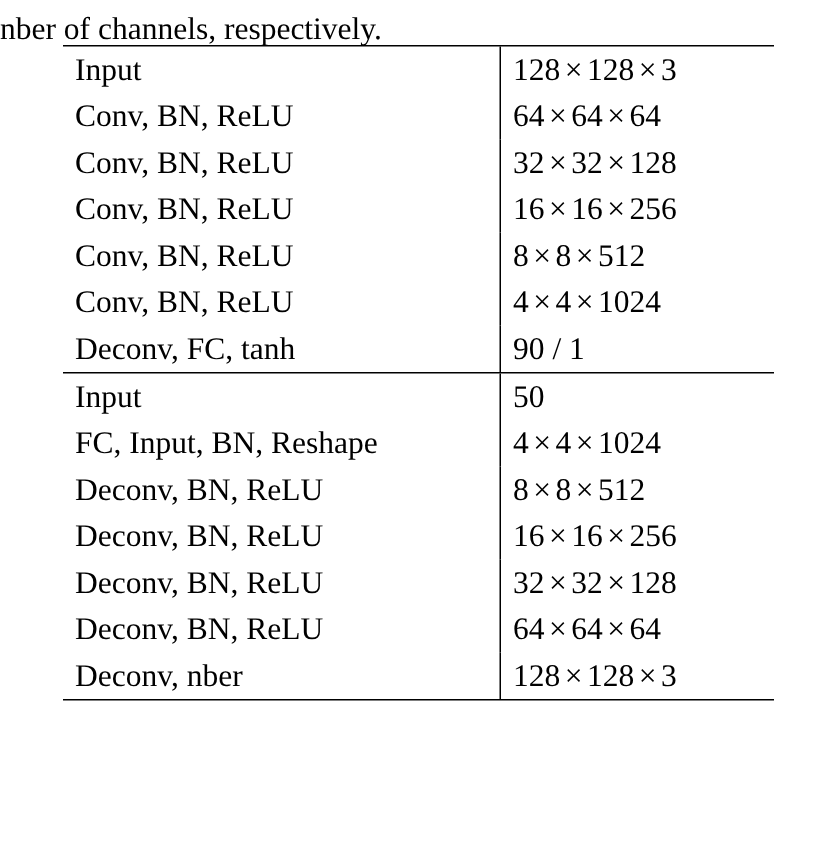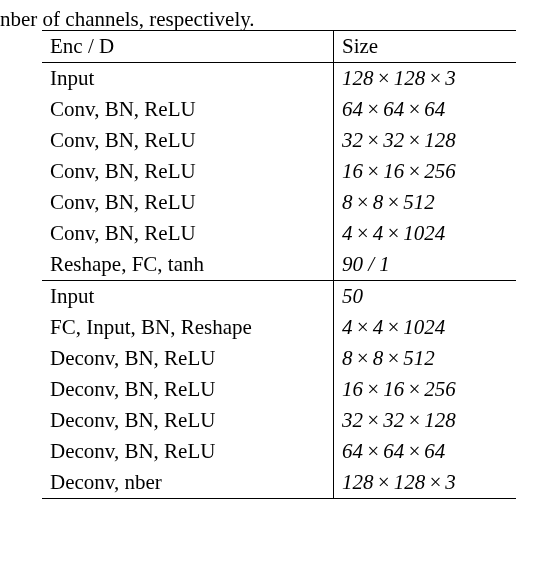--- a/index.html
+++ b/index.html
@@ -46,40 +46,35 @@
     border-top: 1px solid #000;
   }
   tr.bottom-rule td {
     border-bottom: 1px solid #000;
   }
   tr.double-rule td {
     border-top: 3px double #000;
   }
   .math {
     font-family: "Times New Roman", Times, serif;
-    font-style: italic;
   }
   .times {
     padding: 0 3px;
   }
 </style>
 </head>
 <body>
 <div class="page">
 
 <div class="caption-fragment">nber of channels, respectively.</div>
 
 <div class="table-wrap">
   <table>
 
     <tbody>
-          <tr class="top-rule">
-      <td class="col-left">Enc / D</td>
-      <td class="col-right">Size</td>
-    </tr>
 
     <tr class="top-rule">
       <td class="col-left">Input</td>
       <td class="col-right math"><span>128</span><span class="times">×</span><span>128</span><span class="times">×</span><span>3</span></td>
     </tr>
     <tr>
       <td class="col-left">Conv, BN, ReLU</td>
       <td class="col-right math"><span>64</span><span class="times">×</span><span>64</span><span class="times">×</span><span>64</span></td>
     </tr>
     <tr>
@@ -92,21 +87,21 @@
     </tr>
     <tr>
       <td class="col-left">Conv, BN, ReLU</td>
       <td class="col-right math"><span>8</span><span class="times">×</span><span>8</span><span class="times">×</span><span>512</span></td>
     </tr>
     <tr>
       <td class="col-left">Conv, BN, ReLU</td>
       <td class="col-right math"><span>4</span><span class="times">×</span><span>4</span><span class="times">×</span><span>1024</span></td>
     </tr>
     <tr class="bottom-rule">
-      <td class="col-left">Reshape, FC, tanh</td>
+      <td class="col-left">Deconv, FC, tanh</td>
       <td class="col-right math">90 / 1</td>
     </tr>
 
 
     <tr class="top-rule">
       <td class="col-left">Input</td>
       <td class="col-right math">50</td>
     </tr>
     <tr>
       <td class="col-left">FC, Input, BN, Reshape</td>

